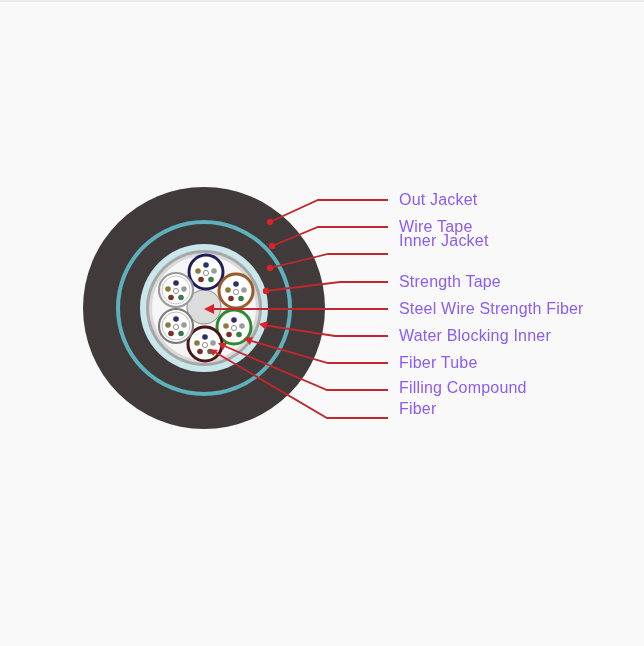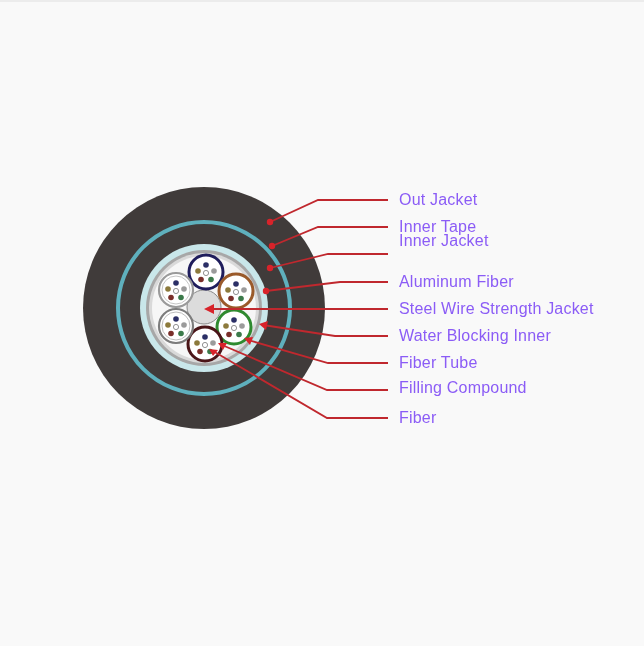--- a/index.html
+++ b/index.html
@@ -112,20 +112,20 @@
     <circle cx="266" cy="291" r="3.2"></circle>
     <polygon points="204,309 214,304 214,314"></polygon>
     <polygon points="259,324 268,321 266,330"></polygon>
     <polygon points="244,338 253,337 250,345"></polygon>
     <polygon points="218,343 227,343 223,350"></polygon>
     <polygon points="209,349 218,350 213,356"></polygon>
   </g>
 </svg>
 
 <div class="label" style="top:191px">Out Jacket</div>
-<div class="label" style="top:218px">Inner Tape</div>
+<div class="label" style="top:218px">Wire Tape</div>
 <div class="label" style="top:232px">Inner Jacket</div>
-<div class="label" style="top:273px">Aluminum Fiber</div>
-<div class="label" style="top:300px">Steel Wire Strength Jacket</div>
+<div class="label" style="top:273px">Strength Tape</div>
+<div class="label" style="top:300px">Steel Wire Strength Fiber</div>
 <div class="label" style="top:327px">Water Blocking Inner</div>
 <div class="label" style="top:354px">Fiber Tube</div>
 <div class="label" style="top:379px">Filling Compound</div>
-<div class="label" style="top:409px">Fiber</div>
+<div class="label" style="top:400px">Fiber</div>
 
 </body></html>

